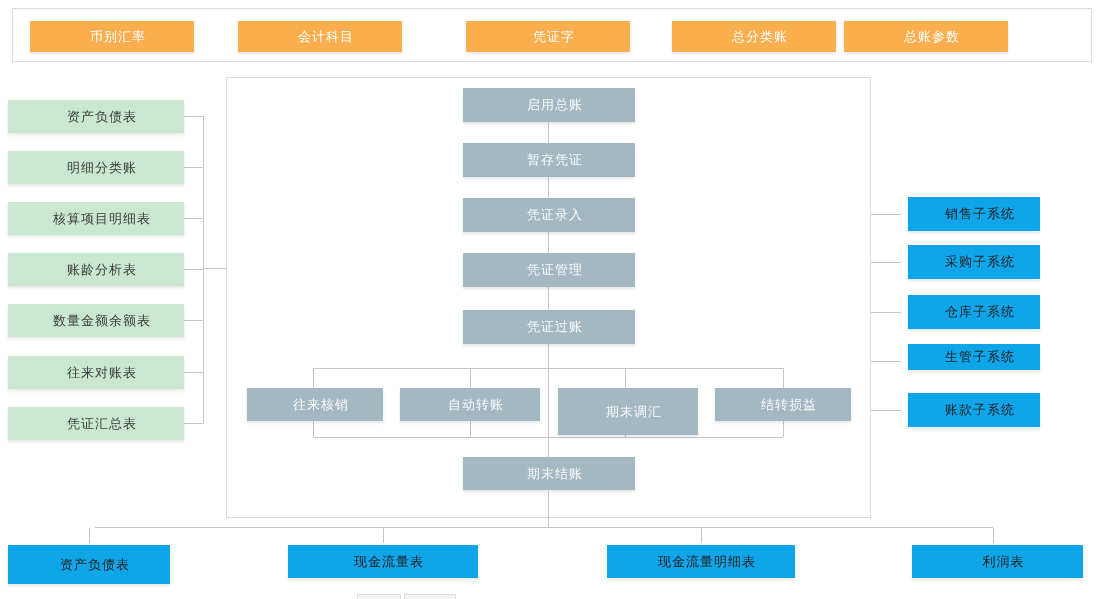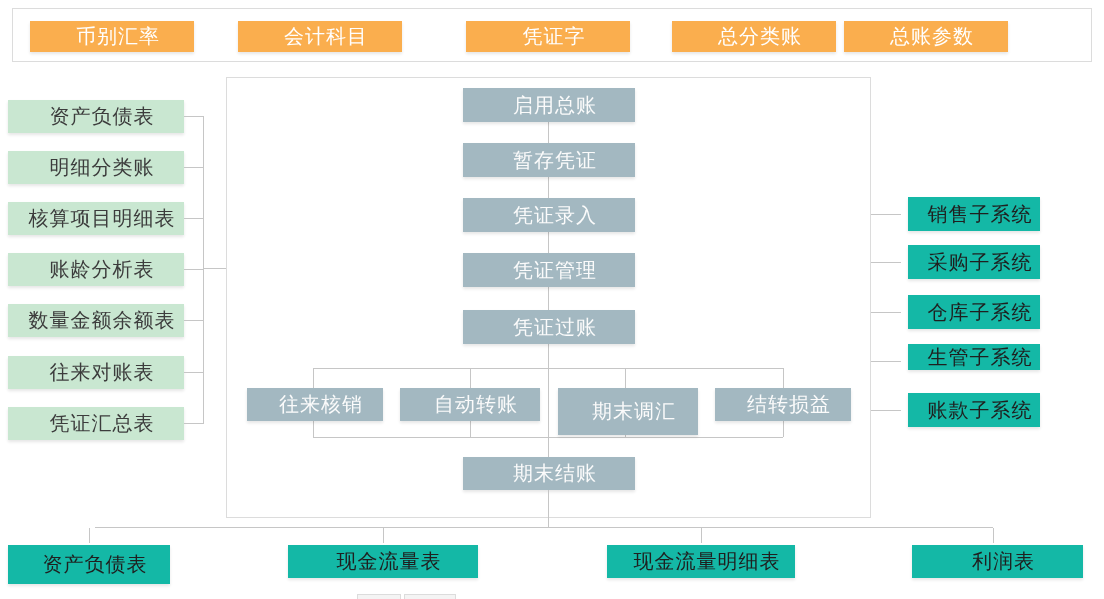--- a/index.html
+++ b/index.html
@@ -3,26 +3,26 @@
 <meta charset="utf-8">
 <style>
   html,body{margin:0;padding:0;background:#ffffff;}
   .stage{
     position:relative;width:1104px;height:599px;overflow:hidden;background:#ffffff;
     font-family:"Liberation Sans","DejaVu Sans",sans-serif;
   }
   .frame{position:absolute;border:1px solid #dcdcdc;background:#ffffff;box-sizing:border-box;}
   .box{
     position:absolute;box-sizing:border-box;display:flex;align-items:center;justify-content:center;
-    font-size:20px;letter-spacing:1px;box-shadow:0 2px 3px rgba(0,0,0,0.10);white-space:nowrap;padding-left:12px;
+    font-size:13px;letter-spacing:1px;box-shadow:0 2px 3px rgba(0,0,0,0.10);white-space:nowrap;padding-left:12px;
   }
   .orange{background:#FAAE4E;color:#ffffff;}
   .green{background:#C9E7D1;color:#3c3c3c;}
   .gray{background:#A3B8C1;color:#fbfbfb;}
-  .blue{background:#14b8a6;color:#1f1f1f;}
+  .blue{background:#0ea5e9;color:#1f1f1f;}
   .hline{position:absolute;height:1px;background:#c6c6c6;}
   .vline{position:absolute;width:1px;background:#c6c6c6;}
   .stub{position:absolute;border:1px solid #dcdcdc;background:#f4f4f4;box-sizing:border-box;}
 </style>
 </head>
 <body>
 
 <div class="stage">
 
   <div class="frame" style="left:12px;top:8px;width:1080px;height:54px;"></div>

